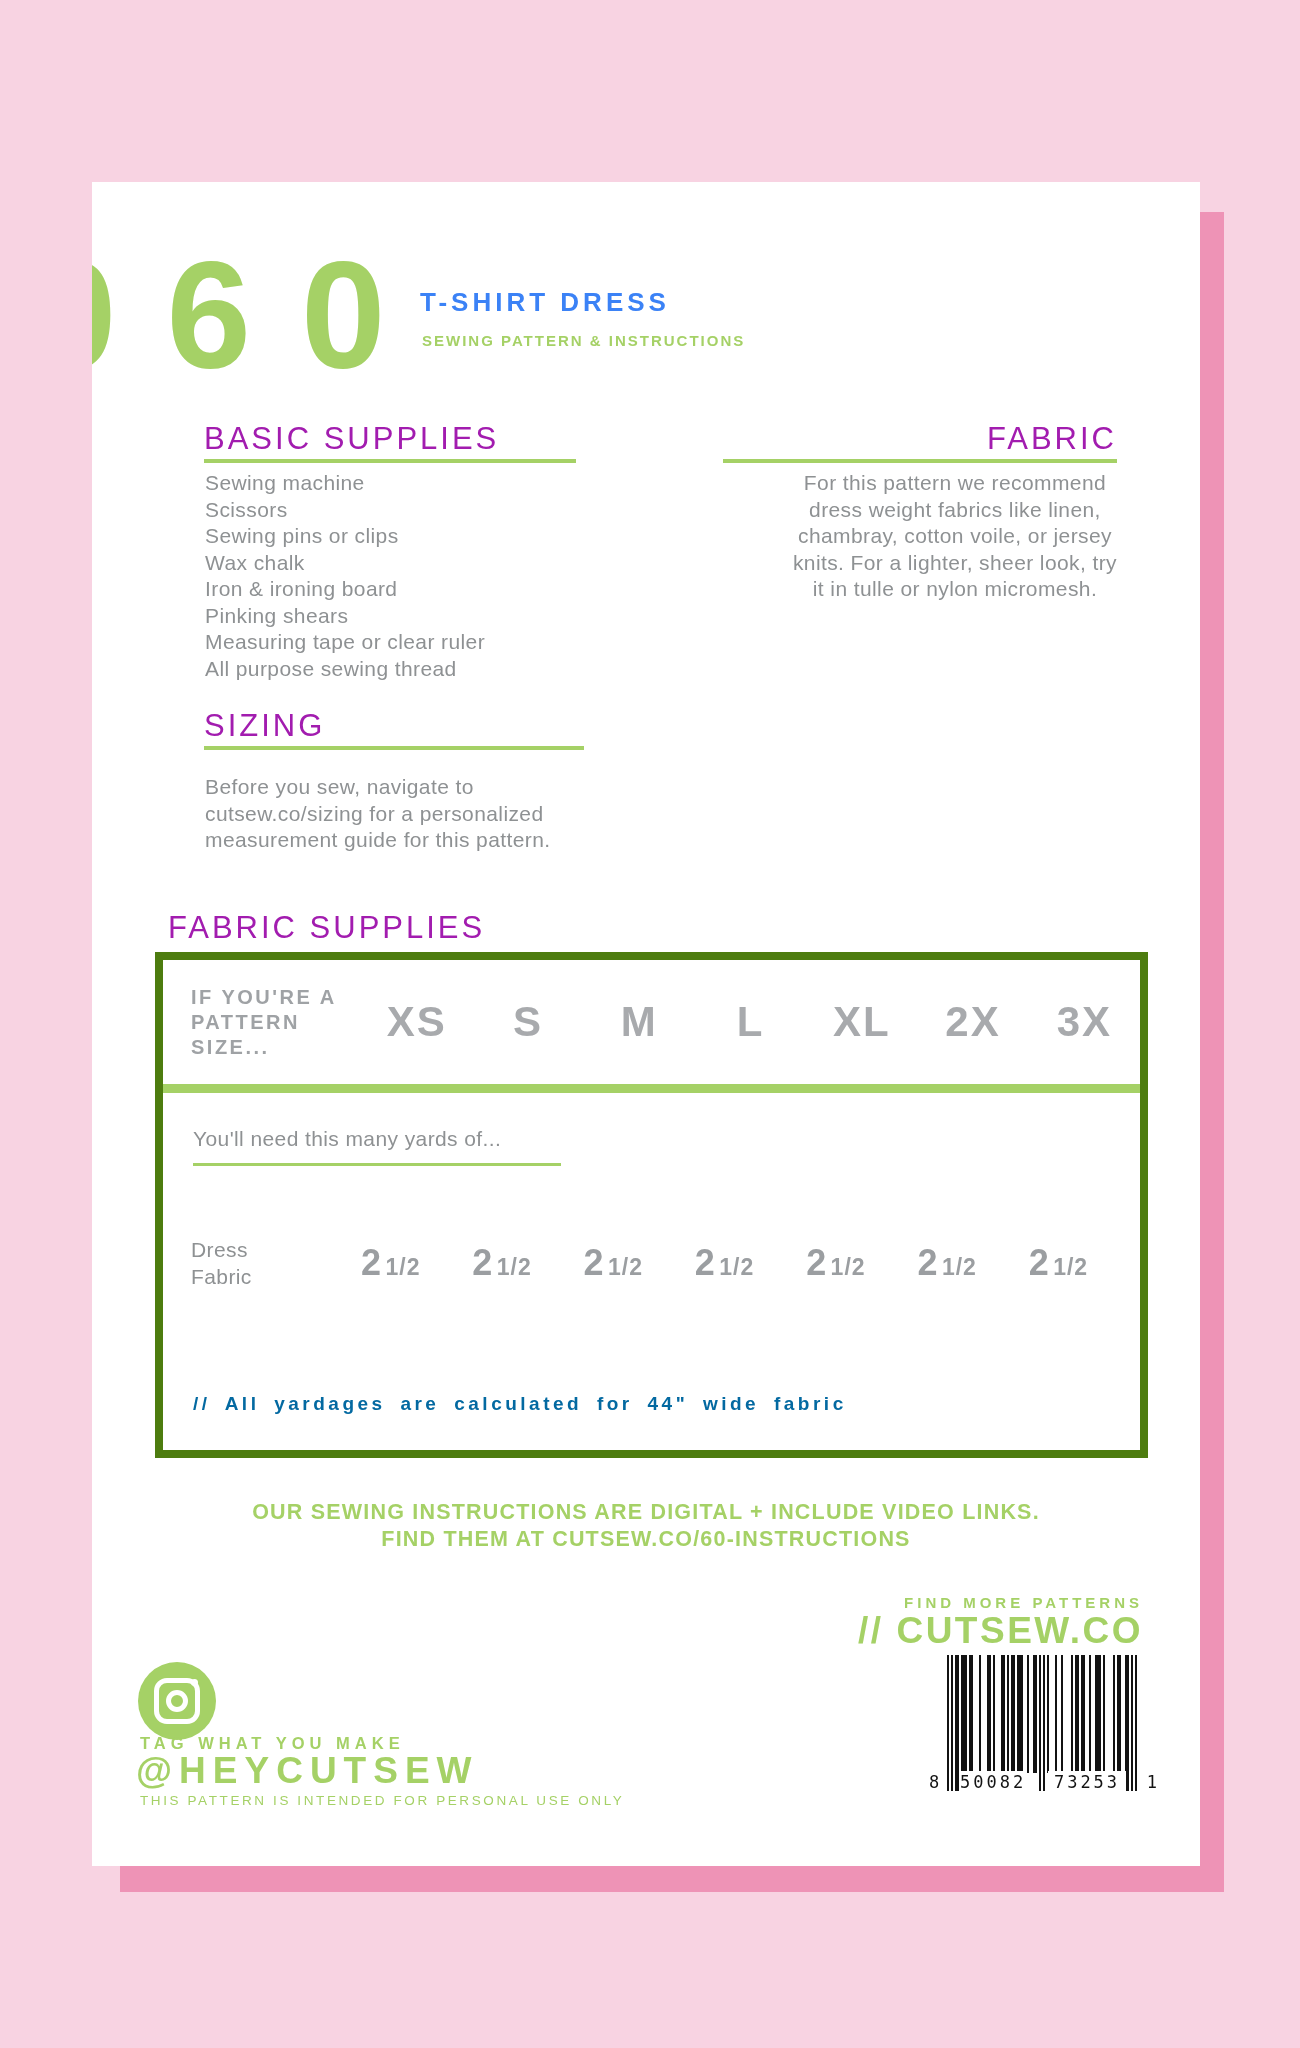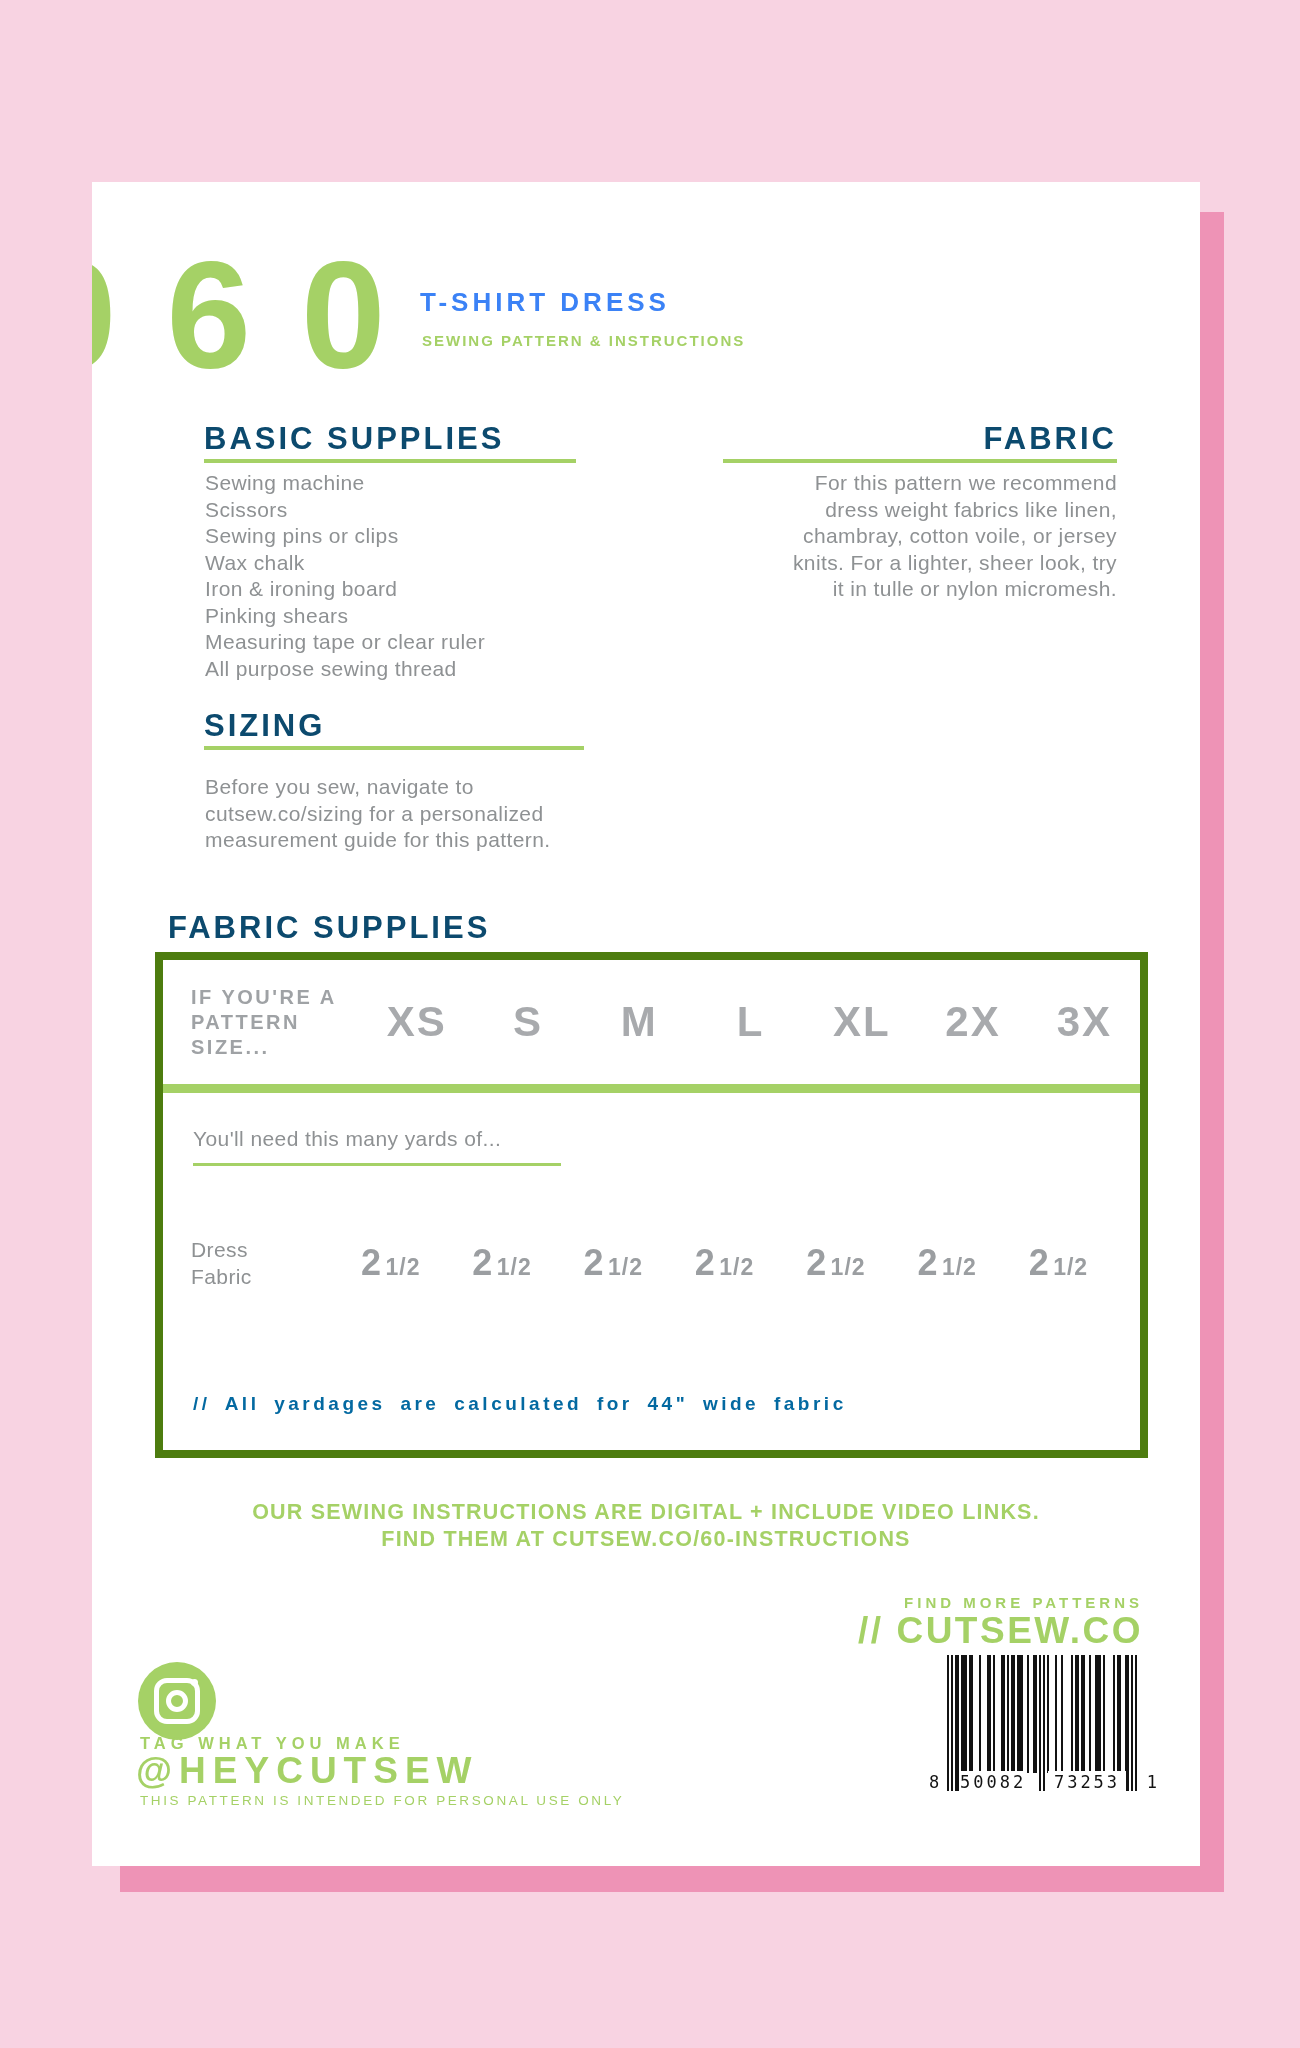--- a/index.html
+++ b/index.html
@@ -30,21 +30,21 @@
     left:328px;top:105px;
     font-size:26px;font-weight:800;letter-spacing:4px;color:#3b82f6;white-space:nowrap;text-align:center;
   }
   .pattern-subtitle{
     left:330px;top:150px;
     font-size:15px;font-weight:800;letter-spacing:2px;color:#a5d166;white-space:nowrap;
   }
 
   
   .sec-head{
-    font-size:31px;font-weight:700;letter-spacing:3px;color:#0c4a6e;white-space:nowrap;
+    font-size:31px;font-weight:400;letter-spacing:3px;color:#a21caf;white-space:nowrap;
   }
   .rule{background:#a5d166;height:4px;}
 
   .body-text{
     font-size:21px;color:#8e9193;letter-spacing:0.4px;line-height:26.5px;font-weight:400;
   }
 
   
   .fs-table{
     left:63px;top:770px;width:993px;height:506px;
@@ -164,21 +164,21 @@
     <div>Sewing pins or clips</div>
     <div>Wax chalk</div>
     <div>Iron &amp; ironing board</div>
     <div>Pinking shears</div>
     <div>Measuring tape or clear ruler</div>
     <div>All purpose sewing thread</div>
   </div>
 
   <div class="abs sec-head" style="right:83px;top:239px;">FABRIC</div>
   <div class="abs rule" style="right:83px;top:277px;width:394px;"></div>
-  <div class="abs body-text" style="right:83px;top:288px;text-align:right;">
+  <div class="abs body-text" style="right:83px;top:288px;text-align:center;">
     <div>For this pattern we recommend</div>
     <div>dress weight fabrics like linen,</div>
     <div>chambray, cotton voile, or jersey</div>
     <div>knits. For a lighter, sheer look, try</div>
     <div>it in tulle or nylon micromesh.</div>
   </div>
 
   <div class="abs sec-head" style="left:112px;top:526px;">SIZING</div>
   <div class="abs rule" style="left:112px;top:564px;width:380px;"></div>
   <div class="abs body-text" style="left:113px;top:592px;">

